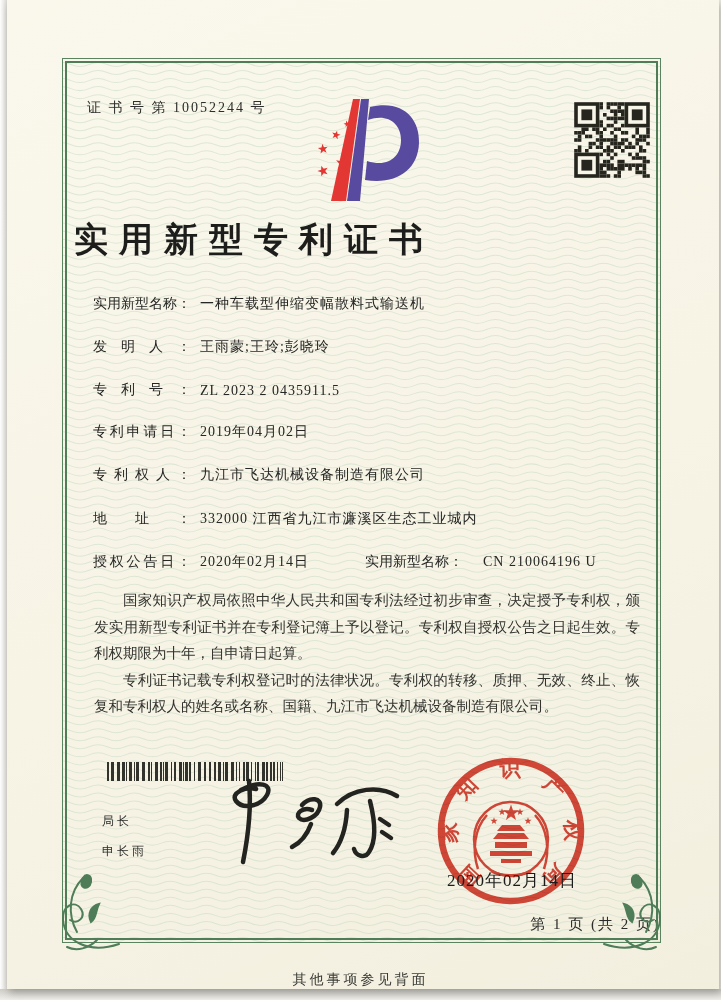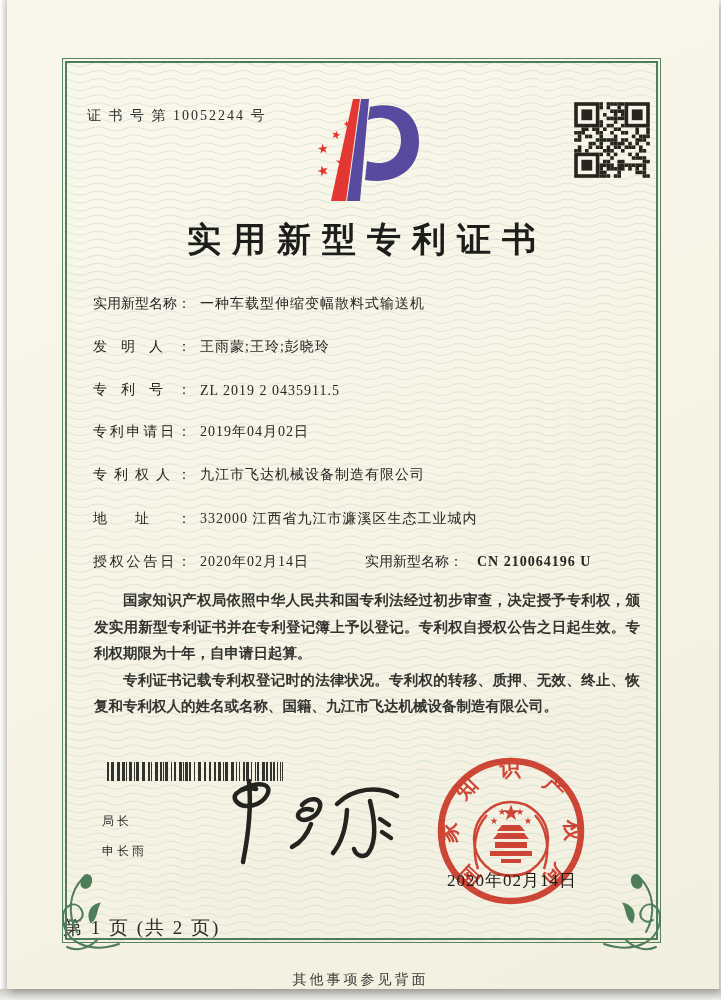--- a/index.html
+++ b/index.html
@@ -15,46 +15,46 @@
   }
   .frame{
     position:absolute;left:55px;top:58px;width:597px;height:883px;
     border:1px solid #5a8360;
   }
   .frame::after{
     content:"";position:absolute;inset:2px;border:2px solid #4e7d58;pointer-events:none;
   }
   .waves{position:absolute;left:0;top:0;width:100%;height:100%;opacity:.55;}
   .cert-no{
-    position:absolute;left:24px;top:48px;font-size:14px;letter-spacing:2px;color:#2e2e2c;font-family:Liberation Serif, serif;
+    position:absolute;left:24px;top:40px;font-size:14px;letter-spacing:2px;color:#2e2e2c;font-family:Liberation Serif, serif;
   }
   .logo{position:absolute;left:234px;top:38px;}
   .qr{position:absolute;left:508px;top:40px;}
   .title{
-    position:absolute;left:0;top:158px;width:100%;text-align:center;
+    position:absolute;left:0;top:158px;width:100%;
     font-size:34px;font-weight:700;letter-spacing:11px;color:#1d1d1b;text-indent:11px;
   }
   .frow{position:absolute;left:30px;font-size:14px;color:#262624;white-space:nowrap;}
   .flabel{display:inline-block;width:98px;text-align:justify;text-align-last:justify;vertical-align:bottom;}
   .fval{margin-left:9px;letter-spacing:1px;}
   .fpair2{margin-left:56px;}
-  .fpair2 .fval{margin-left:14px;font-weight:bold;}
+  .fpair2 .fval{margin-left:20px;}
   .paras{
     position:absolute;left:31px;top:528px;width:546px;font-size:14.5px;line-height:26.5px;
     color:#33332f;text-align:justify;
   }
-  .paras p{margin:0;text-indent:2em;font-weight:bold;}
+  .paras p{margin:0;text-indent:2em;}
   .barcode{position:absolute;left:44px;top:703px;}
   .signer{position:absolute;left:39px;top:747px;font-size:12px;color:#2c2c2a;letter-spacing:3px;line-height:30px;}
   .sig{position:absolute;left:138px;top:715px;}
   .sealwrap{position:absolute;left:366px;top:688px;mix-blend-mode:multiply;}
   .seal-date{
     position:absolute;left:384px;top:810px;font-size:17px;color:#1c1c1a;letter-spacing:1px;z-index:6;
   }
-  .page-info{position:absolute;left:0;top:856px;width:100%;text-align:left;font-size:19px;color:#2c2c2a;letter-spacing:2px;}
+  .page-info{position:absolute;left:0;top:856px;width:100%;text-align:right;font-size:15px;color:#2c2c2a;letter-spacing:2px;}
   .back-note{position:absolute;left:55px;top:955px;width:597px;text-align:center;font-size:14px;color:#3a3a36;letter-spacing:3px;margin-top:16px;}
   .corner{position:absolute;bottom:-14px;}
   .corner.left{left:-10px;}
   .corner.right{right:-10px;transform:scaleX(-1);}
   .edge-strip{position:absolute;left:0;top:0;width:7px;height:1000px;background:linear-gradient(90deg,#ffffff,#dcdad4);}
   .bottom-strip{position:absolute;left:0;top:989px;width:721px;height:11px;background:linear-gradient(180deg,#cfcdc6,#efeee9);}
 </style>
 </head>
 <body>
 
@@ -357,21 +357,21 @@
 
     <div class="title">实用新型专利证书</div>
 
     <div class="frow" style="top:236px">
       <span class="flabel">实用新型名称：</span><span class="fval">一种车载型伸缩变幅散料式输送机</span>
     </div>
     <div class="frow" style="top:279px">
       <span class="flabel">发明人：</span><span class="fval">王雨蒙;王玲;彭晓玲</span>
     </div>
     <div class="frow" style="top:322px">
-      <span class="flabel">专利号：</span><span class="fval">ZL 2019 2 0435911.5</span>
+      <span class="flabel">专利号：</span><span class="fval">ZL 2023 2 0435911.5</span>
     </div>
     <div class="frow" style="top:364px">
       <span class="flabel">专利申请日：</span><span class="fval">2019年04月02日</span>
     </div>
     <div class="frow" style="top:407px">
       <span class="flabel">专利权人：</span><span class="fval">九江市飞达机械设备制造有限公司</span>
     </div>
     <div class="frow" style="top:451px">
       <span class="flabel">地址：</span><span class="fval">332000 江西省九江市濂溪区生态工业城内</span>
     </div>

